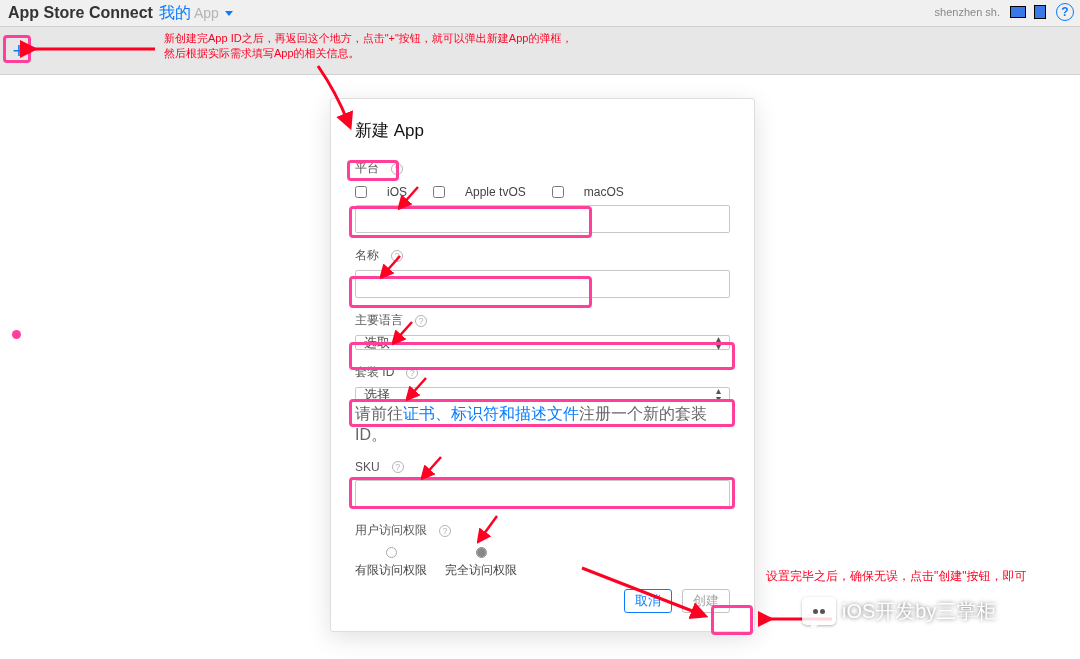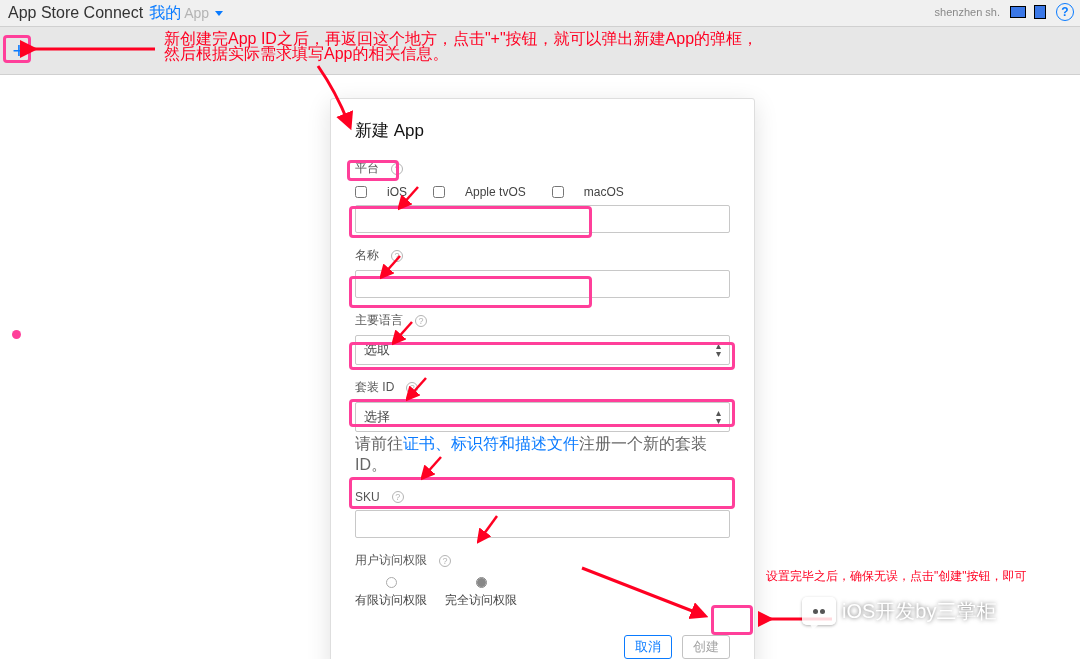--- a/index.html
+++ b/index.html
@@ -16,21 +16,21 @@
 
     .topbar {
       height: 27px;
       background: #f0f0f0;
       border-bottom: 1px solid #d0d0d0;
       display: flex;
       align-items: center;
       padding: 0 8px;
       position: relative;
     }
-    .topbar .title { font-size: 16px; color: #333; font-weight: 400; }
+    .topbar .title { font-size: 16px; color: #333; font-weight: 700; }
     .topbar .blue { color: #0a7bff; margin-left: 6px; font-size: 16px; font-weight: 400; }
     .topbar .gray { color: #b4b4b4; font-size: 14px; margin-left: 3px; font-weight: 300; }
     .topbar .caret {
       display: inline-block; margin-left: 6px;
       width: 0; height: 0;
       border-left: 4px solid transparent;
       border-right: 4px solid transparent;
       border-top: 5px solid #0a7bff;
       vertical-align: middle;
     }
@@ -90,21 +90,21 @@
     }
     .search-icon::after {
       content: ""; position: absolute;
       width: 5px; height: 1.5px; background: #999;
       left: 9px; top: 10px; transform: rotate(45deg);
     }
 
     .anno-top {
       position: absolute;
       left: 164px; top: 31px;
-      font-size: 16px; color: #ff0022; line-height: 15px;
+      font-size: 11px; color: #ff0022; line-height: 15px;
       white-space: pre-line;
       z-index: 5;
     }
 
     .modal {
       position: absolute;
       left: 330px; top: 98px; width: 425px;
       background: #fff;
       border: 1px solid #dedede;
       border-radius: 3px;
@@ -119,37 +119,37 @@
     .checks { display: flex; gap: 26px; margin-top: 8px; }
     .check { display: flex; align-items: center; gap: 20px; font-size: 12px; color: #444; justify-content: space-between; }
     .check input { width: 12px; height: 12px; }
 
     .input-full {
       width: 100%; height: 28px;
       border: 1px solid #c8c8c8; border-radius: 2px;
       margin-top: 6px; font-size: 13px; padding: 0 8px;
     }
     .select-full {
-      width: 100%; height: 30px;
+      width: 100%; height: 15px;
       border: 1px solid #c8c8c8; border-radius: 2px;
       margin-top: 6px; font-size: 13px; padding: 0 8px;
       display: flex; align-items: center; justify-content: space-between;
       color: #444;
     }
     .select-full .arrows { font-size: 10px; color: #555; line-height: 8px; display: flex; flex-direction: column; }
 
     .hint { font-size: 16px; color: #666; margin-top: 2px; }
     .hint a { color: #0a7bff; text-decoration: none; }
 
     .radios { display: flex; gap: 18px; margin-top: 8px; align-items: center; }
     .radio { display: flex; align-items: center; gap: 4px; font-size: 12px; color: #444; flex-direction: column; }
     .radio-dot { width: 11px; height: 11px; border: 1px solid #aaa; border-radius: 50%; display: inline-block; }
     .radio-dot.sel { box-shadow: inset 0 0 0 5px #888; border-color: #888; }
 
-    .actions { display: flex; justify-content: flex-end; gap: 10px; margin-top: 26px; }
+    .actions { display: flex; justify-content: flex-end; gap: 10px; margin-top: 10px; }
     .btn {
       min-width: 46px; height: 24px; padding: 0 10px;
       border: 1px solid #0a7bff; border-radius: 3px;
       background: #fff; color: #0a7bff; font-size: 13px;
       display: flex; align-items: center; justify-content: center;
     }
     .btn.primary { color: #a4a4a4; border-color: #c3c3c3; }
 
     .hl-box {
       position: absolute; border: 3px solid #ff3f9a; border-radius: 4px; pointer-events: none;

